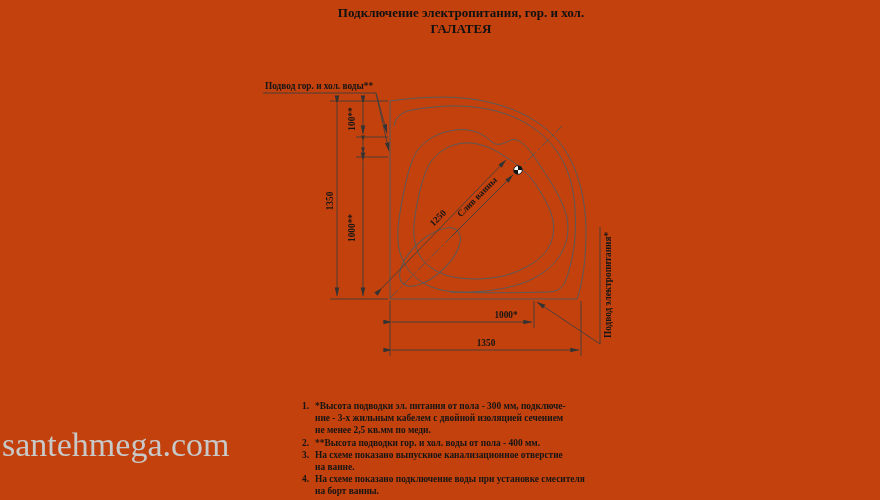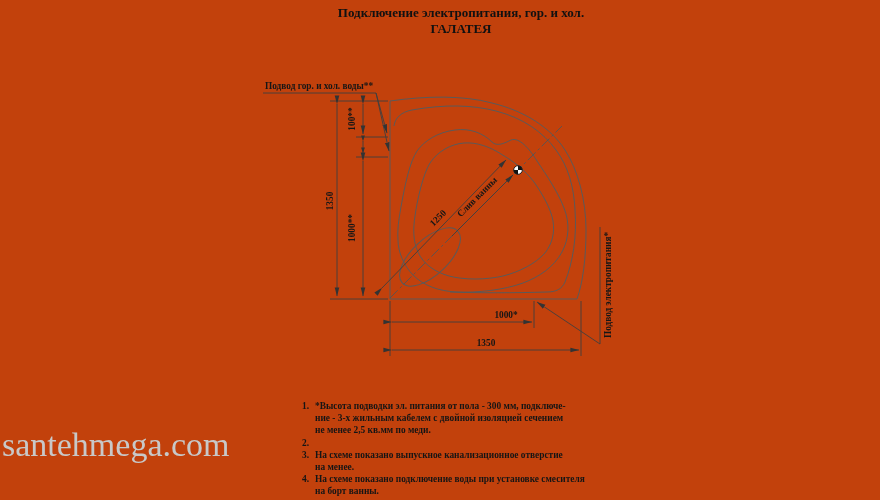--- a/index.html
+++ b/index.html
@@ -106,25 +106,26 @@
 
   <div class="notes">
     <div class="note">
       <span class="note-num">1.</span>
       <span class="note-text">*Высота подводки эл. питания от пола - 300 мм, подключе-
 ние - 3-х жильным кабелем с двойной изоляцией сечением
 не менее 2,5 кв.мм по меди.</span>
     </div>
     <div class="note">
       <span class="note-num">2.</span>
+      <span class="note-text">**Высота подводки гор. и хол. воды от пола - 400 мм.</span>
     </div>
     <div class="note">
       <span class="note-num">3.</span>
       <span class="note-text">На схеме показано выпускное канализационное отверстие
-на менее.</span>
+на ванне.</span>
     </div>
     <div class="note">
       <span class="note-num">4.</span>
       <span class="note-text">На схеме показано подключение воды при установке смесителя
 на борт ванны.</span>
     </div>
   </div>
 
   <div class="watermark">santehmega.com</div>
 

